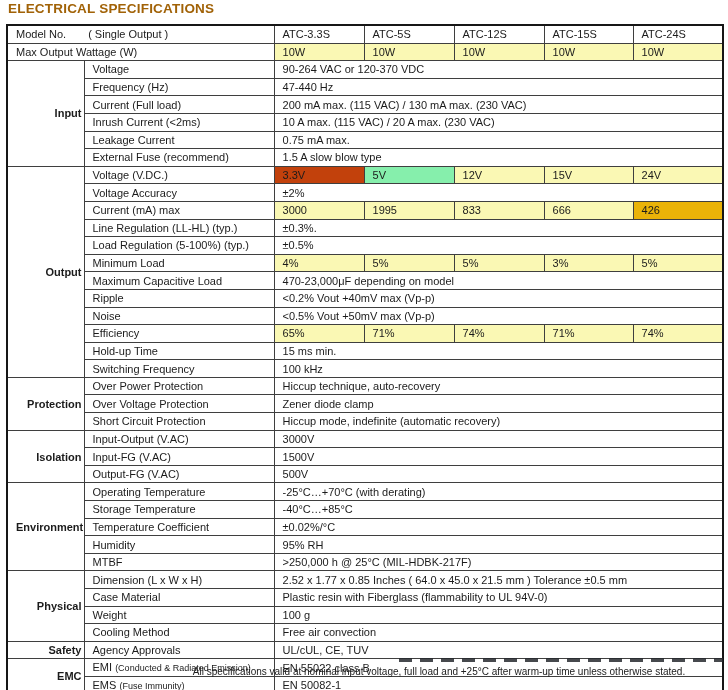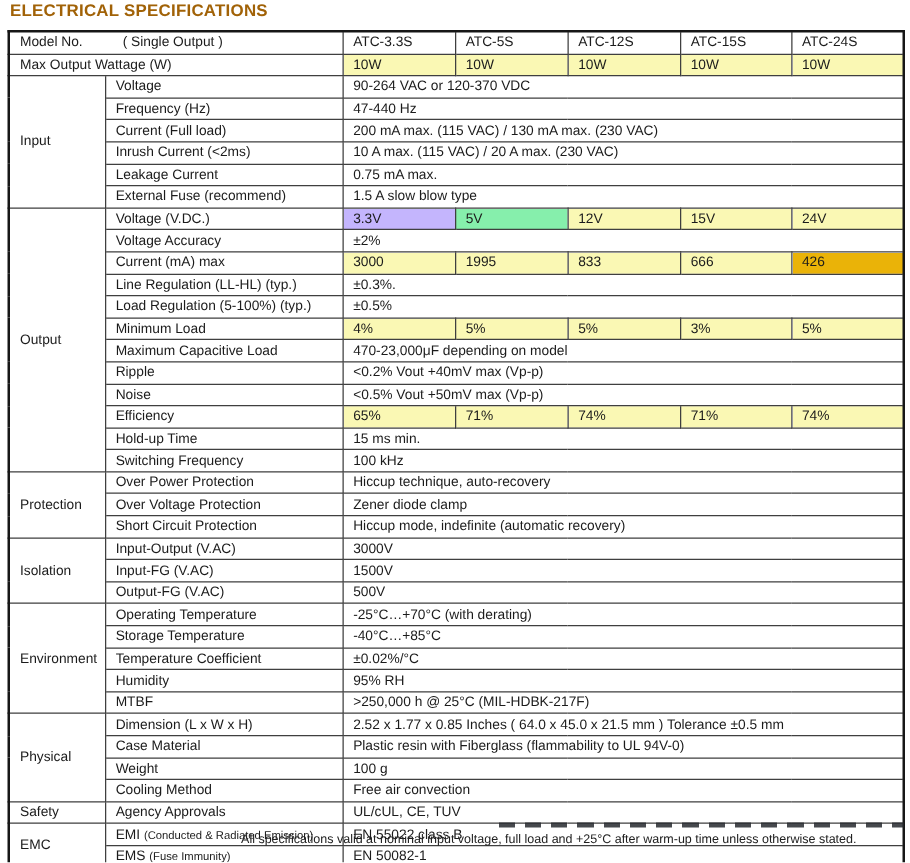--- a/index.html
+++ b/index.html
@@ -27,27 +27,28 @@
     border:1px solid #3f3f3f;
     height:16.6px;
     padding:0 2px 0 8px;
     line-height:12px;
     white-space:nowrap;
     overflow:hidden;
     vertical-align:middle;
   }
   table.spec{border:2px solid #161616;}
   td.group{
-    text-align:left;
+    text-align:right;
     padding:0 2px;
     vertical-align:middle;
+    font-weight:bold;
   }
   td.val{padding-left:7px;}
   td.hdr{padding-left:8px;}
-  span.sub{margin-left:32px;}
+  span.sub{margin-left:22px;}
   span.small{font-size:9px;}
   .watermark{
     position:absolute;top:323px;left:52px;
     width:676px;
     font-size:47px;
     letter-spacing:0px;
     color:rgba(150,144,138,0.45);
     white-space:nowrap;
     pointer-events:none;
     z-index:5;
@@ -121,21 +122,21 @@
           <td class="lab"><span>Leakage Current</span></td>
           <td colspan="5" class="val">0.75 mA max.</td>
         </tr>
         <tr>
           <td class="lab"><span>External Fuse (recommend)</span></td>
           <td colspan="5" class="val">1.5 A slow blow type</td>
         </tr>
         <tr>
           <td rowspan="12" class="group">Output</td>
           <td class="lab"><span>Voltage (V.DC.)</span></td>
-          <td class="val" style="background: #c4b5fd; margin-top: 16px;">3.3V</td>
+          <td class="val" style="background: #c2410c; margin-top: 16px;">3.3V</td>
           <td class="val" style="background: #86efac;">5V</td>
           <td class="val" style="background: rgb(250, 248, 180);">12V</td>
           <td class="val" style="background: rgb(250, 248, 180);">15V</td>
           <td class="val" style="background: rgb(250, 248, 180);">24V</td>
         </tr>
         <tr>
           <td class="lab"><span>Voltage Accuracy</span></td>
           <td colspan="5" class="val">±2%</td>
         </tr>
         <tr>

